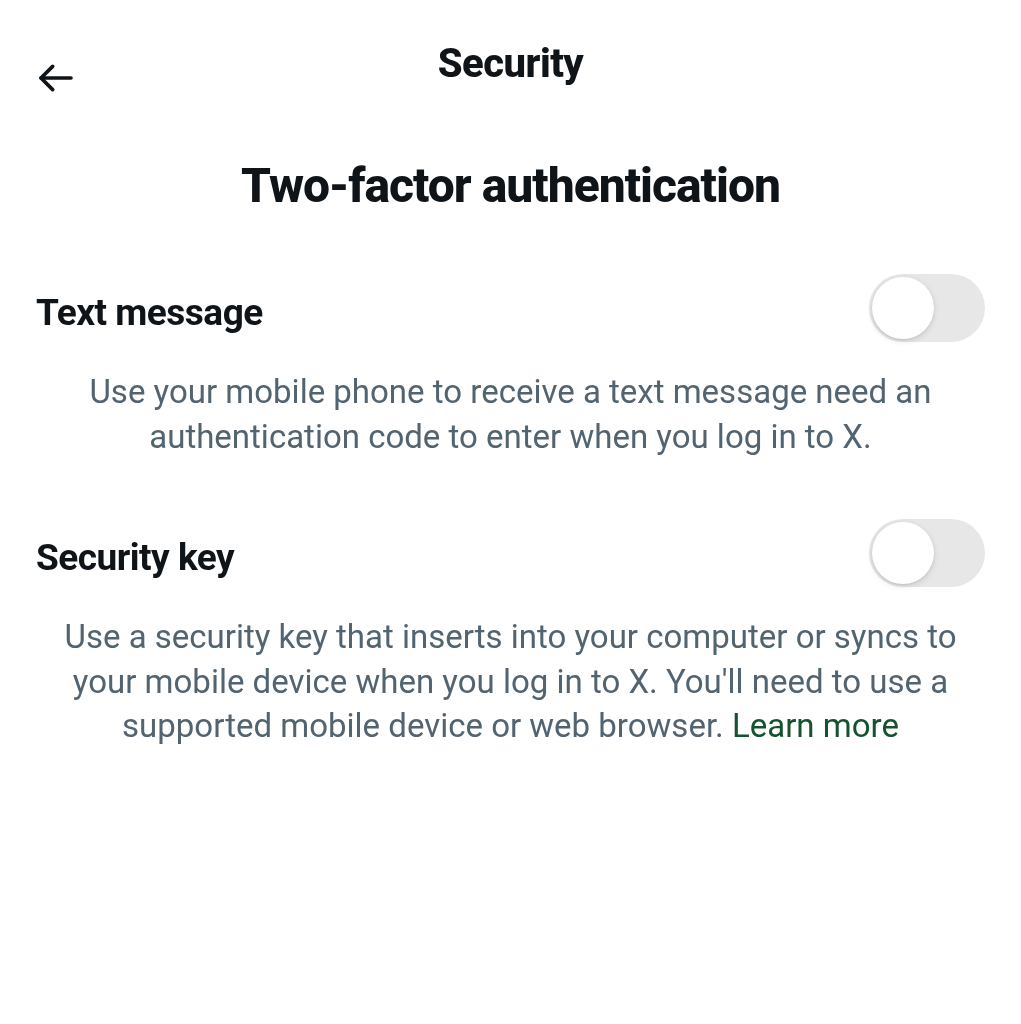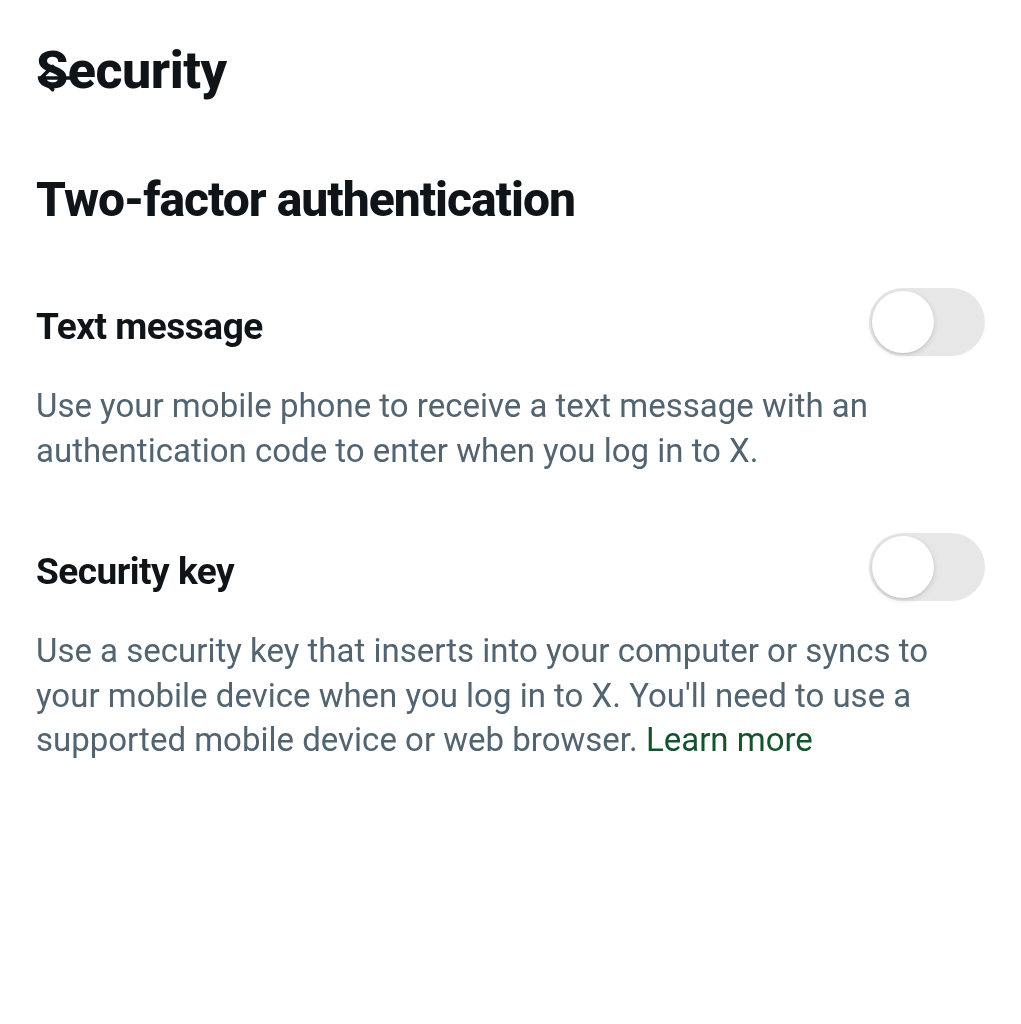--- a/index.html
+++ b/index.html
@@ -28,27 +28,29 @@
       display: flex;
       align-items: center;
       justify-content: center;
     }
     .back-button svg {
       width: 40px;
       height: 40px;
     }
     .header-title {
       flex: 1;
-      font-size: 52px;
+      text-align: center;
+      font-size: 40px;
       font-weight: 800;
       color: #0f1419;
       letter-spacing: -0.5px;
     }
     .section {
       padding: 40px 36px 0 36px;
+      text-align: center;
     }
     .section-title {
       font-size: 48px;
       font-weight: 800;
       color: #0f1419;
       margin-bottom: 60px;
       letter-spacing: -1px;
     }
     .option {
       margin-bottom: 60px;
@@ -114,21 +116,21 @@
 <div class="section">
   <h2 class="section-title">Two-factor authentication</h2>
 
   <div class="option">
     <div class="option-header">
       <div class="option-title">Text message</div>
       <div class="toggle">
         <div class="toggle-knob"></div>
       </div>
     </div>
-    <div class="option-description">Use your mobile phone to receive a text message with an authentication code to enter when you log in to X.</div>
+    <div class="option-description">Use your mobile phone to receive a text message need an authentication code to enter when you log in to X.</div>
   </div>
 
   <div class="option">
   </div>
 
   <div class="option">
     <div class="option-header">
       <div class="option-title">Security key</div>
       <div class="toggle">
         <div class="toggle-knob"></div>

